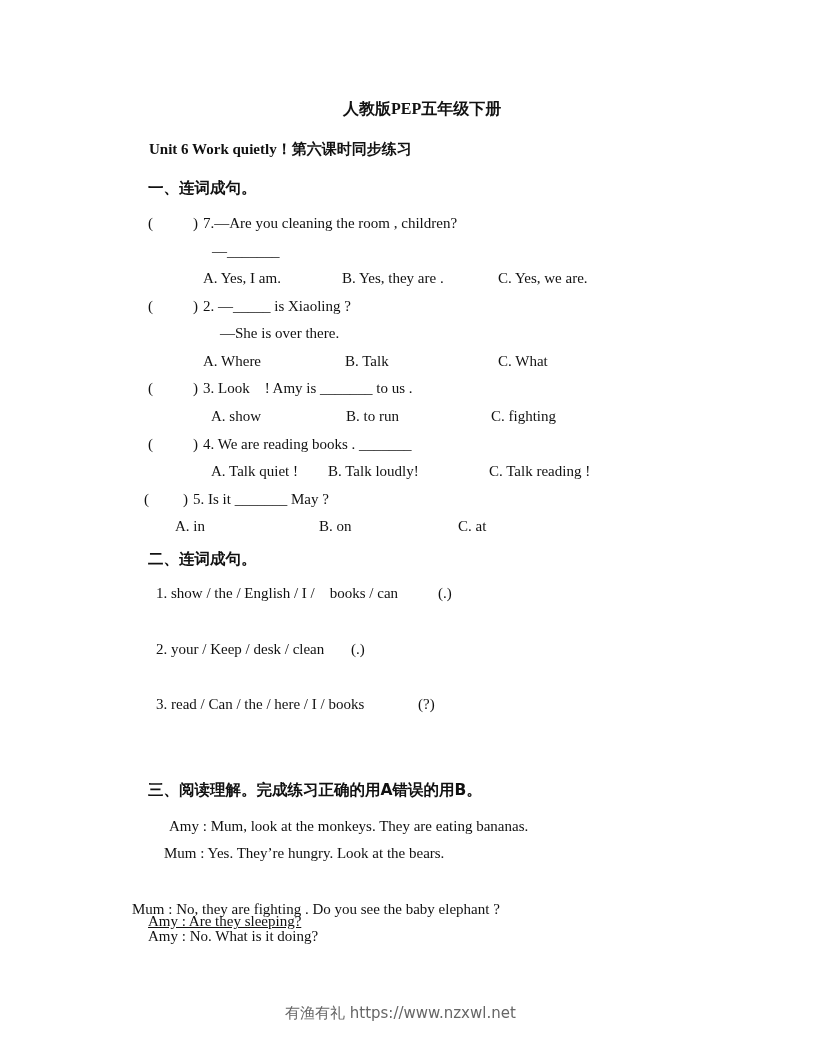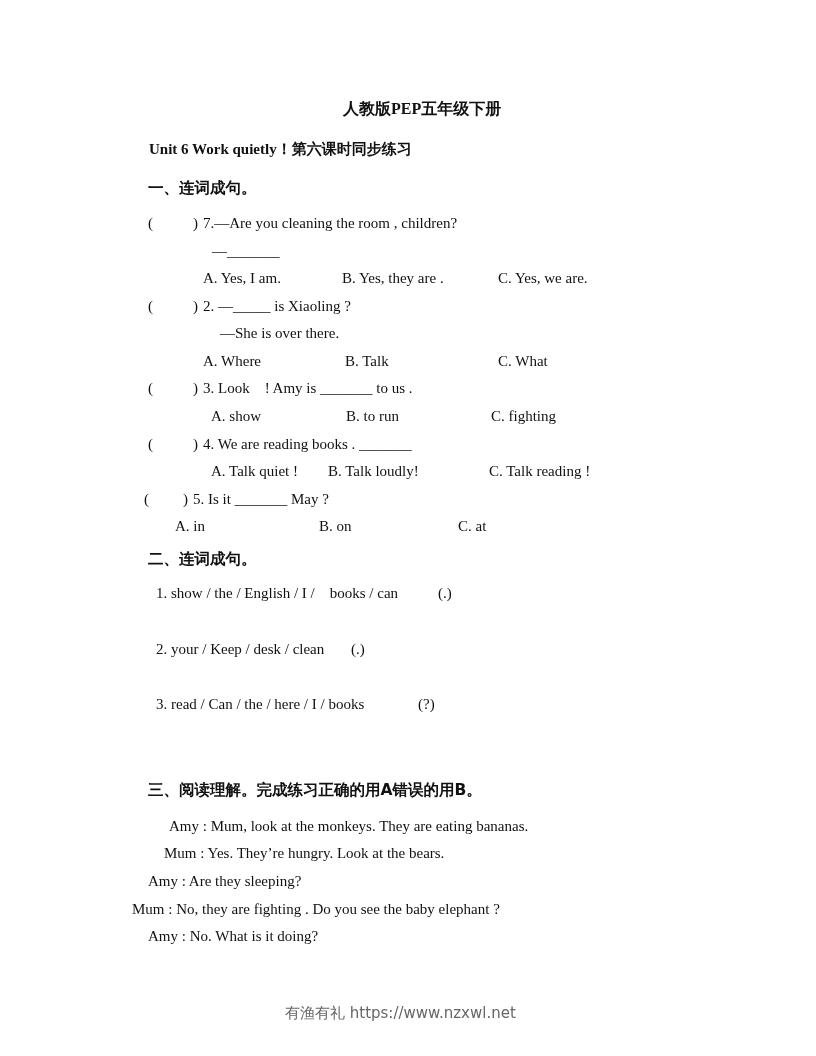--- a/index.html
+++ b/index.html
@@ -67,19 +67,19 @@
   <div class="abs line" style="left:156px; top:641px;">2. your / Keep / desk / clean</div>
   <div class="abs line" style="left:351px; top:641px;">(.)</div>
 
   <div class="abs line" style="left:156px; top:696px;">3. read / Can / the / here / I / books</div>
   <div class="abs line" style="left:418px; top:696px;">(?)</div>
 
   <div class="abs section" style="left:148px; top:780px;">三、阅读理解。完成练习正确的用A错误的用B。</div>
 
   <div class="abs line" style="left:163px; top:818px;margin-left:6px;">Amy : Mum, look at the monkeys. They are eating bananas.</div>
   <div class="abs line" style="left:164px; top:845px;">Mum : Yes. They’re hungry. Look at the bears.</div>
-  <div class="abs line" style="left:148px; top:873px;">Amy : Are they sleeping?</div>
+  <div class="abs line" style="left:148px; top:913px;text-decoration:underline;">Amy : Are they sleeping?</div>
   <div class="abs line" style="left:132px; top:901px;">Mum : No, they are fighting . Do you see the baby elephant ?</div>
   <div class="abs line" style="left:148px; top:928px;">Amy : No. What is it doing?</div>
 
   <div class="abs footer" style="left:285px; top:1004px;">有渔有礼 https://www.nzxwl.net</div>
 
 </div>
 
 </body></html>

